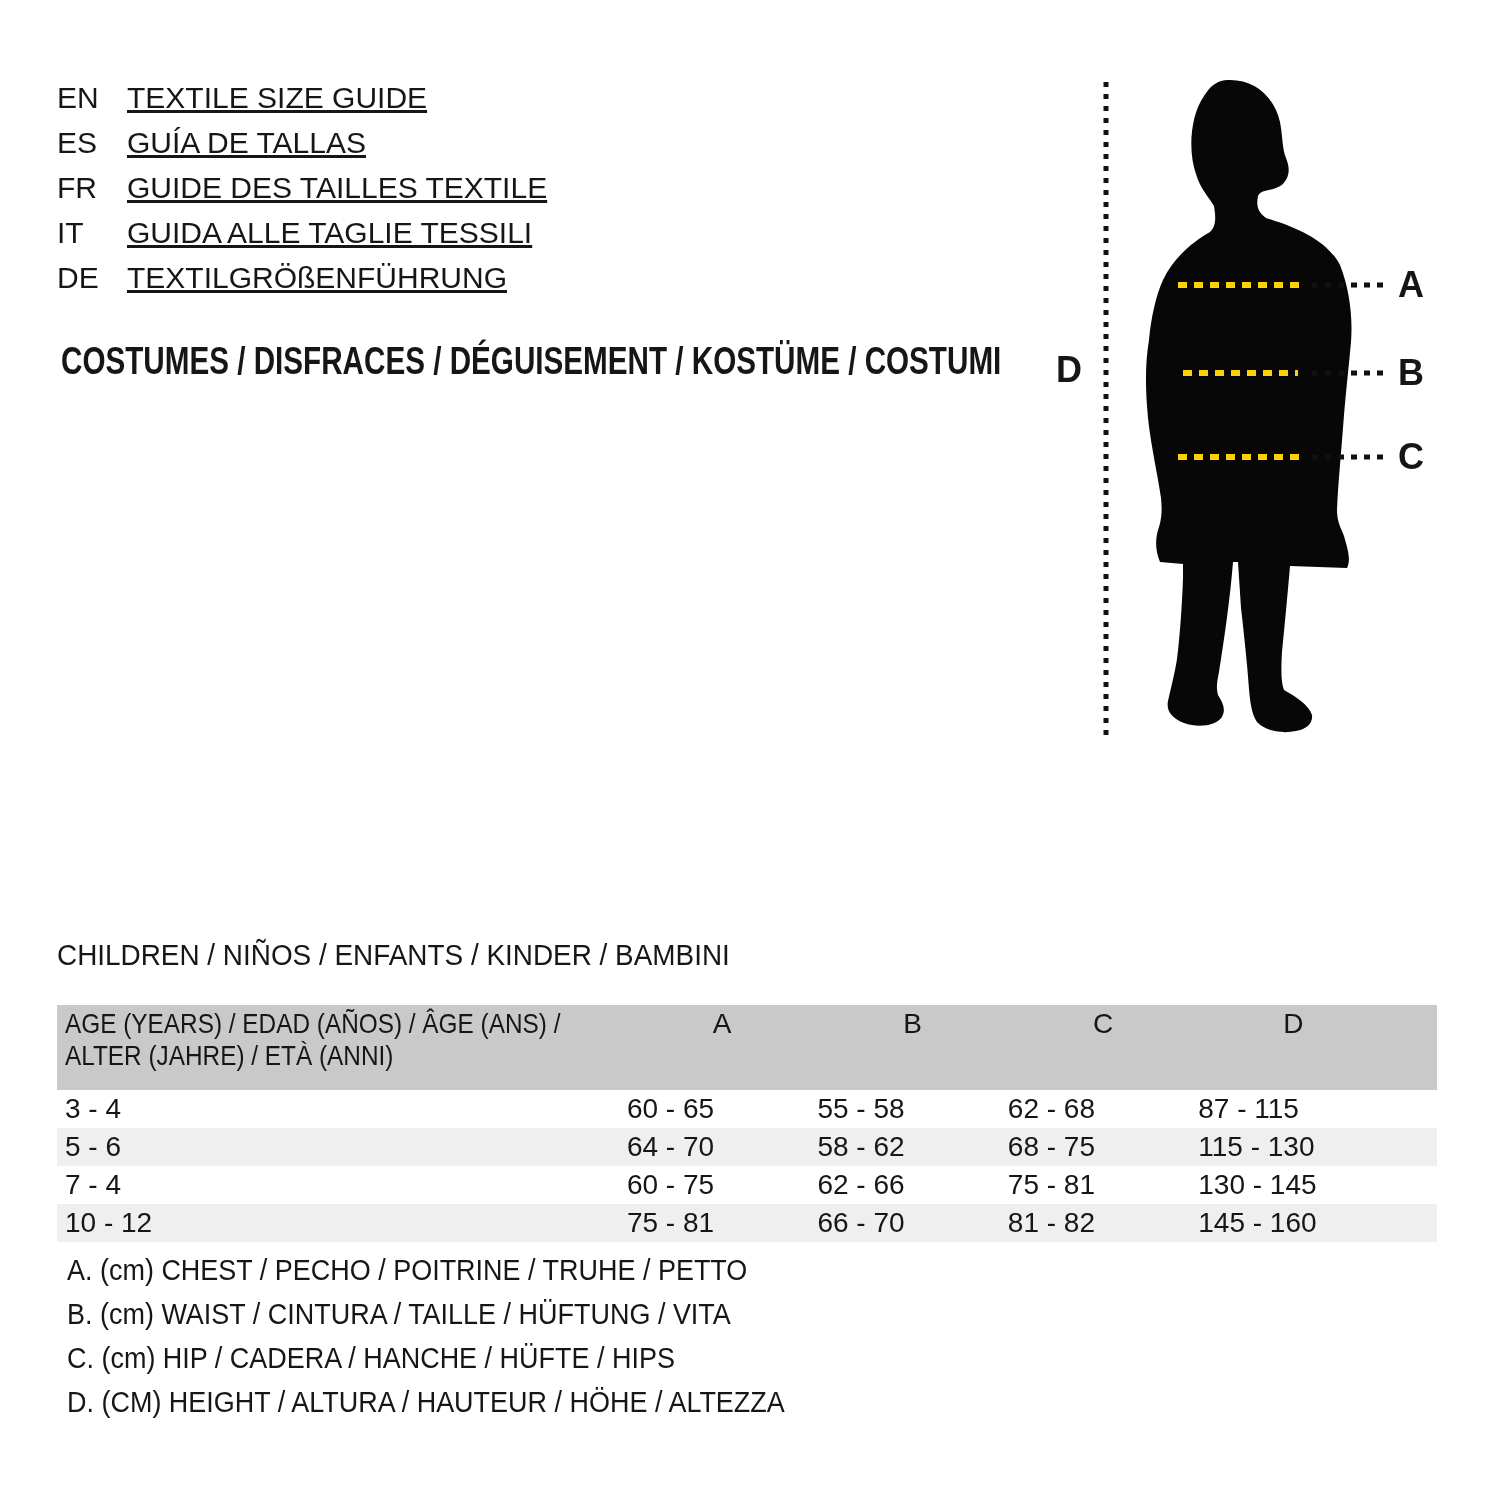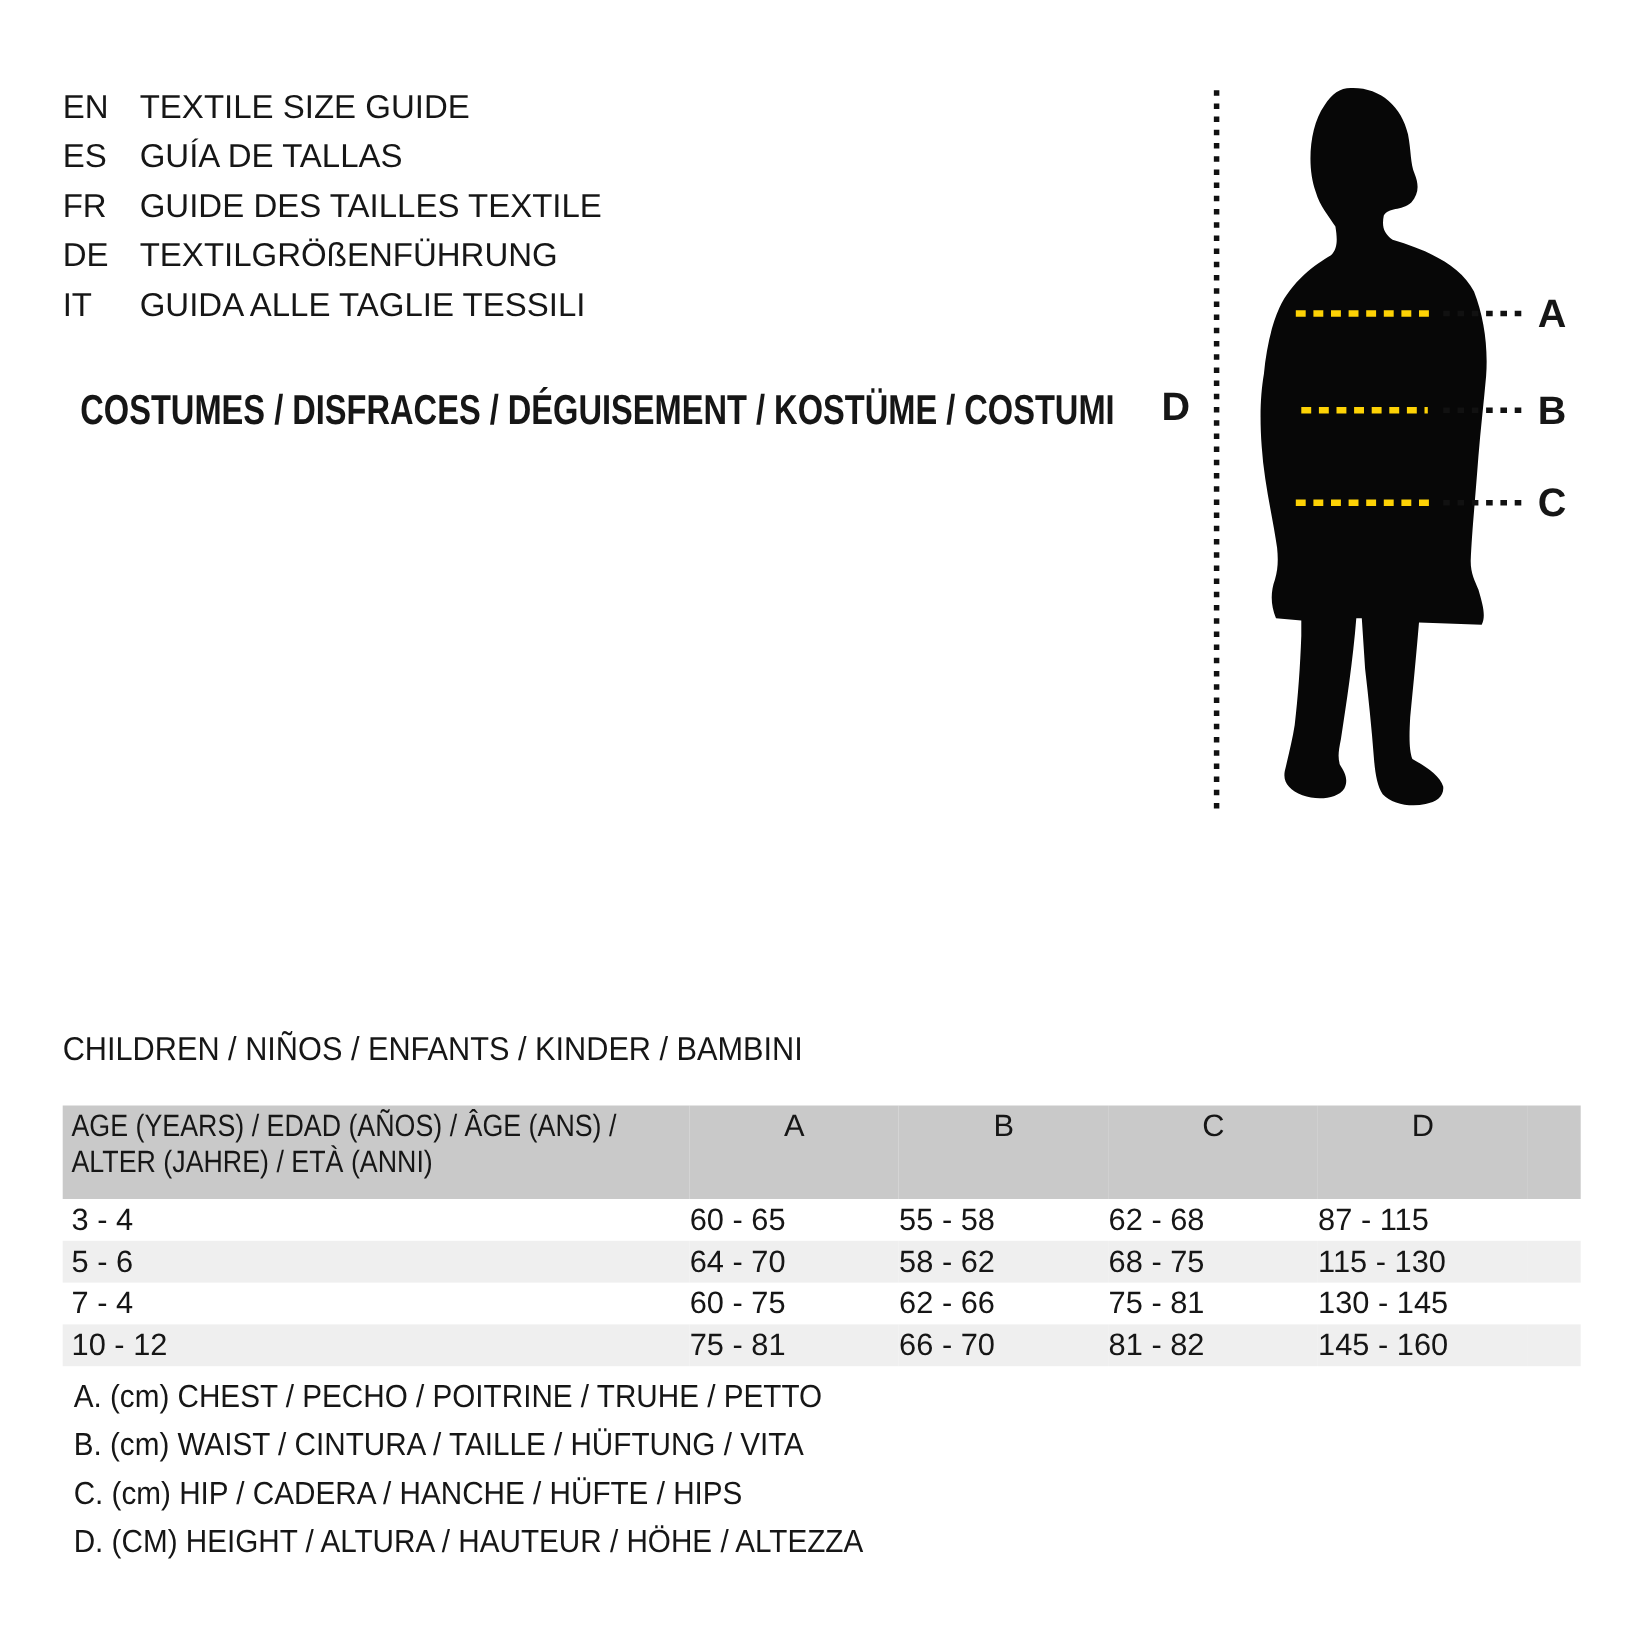--- a/index.html
+++ b/index.html
@@ -11,29 +11,29 @@
     --page_bg:#ffffff;
   }
   html,body{margin:0;padding:0;}
   body{
     width:1501px;height:1500px;background:var(--page_bg);
     font-family:"Liberation Sans","DejaVu Sans",sans-serif;
     color:var(--text_black);
     position:relative;overflow:hidden;
     -webkit-font-smoothing:antialiased;
   }
-  .abs{position:absolute;}
+  .abs{position:absolute;text-decoration:underline;}
 
   
   .lang-list{left:57px;top:75px;}
   .lang-row{height:45px;line-height:45px;font-size:30px;white-space:nowrap;font-weight:500;}
   .lang-code{display:inline-block;width:70px;}
 
   
-  .category{left:57px;top:334px;margin:16px;font-size:38px;font-weight:700;line-height:46px;white-space:nowrap;}
+  .category{left:57px;top:334px;margin:4px;font-size:38px;font-weight:700;line-height:46px;white-space:nowrap;}
   .sx78{display:inline-block;transform:scaleX(0.78);transform-origin:0 50%;white-space:nowrap;}
   .sx87{display:inline-block;transform:scaleX(0.87);transform-origin:0 50%;white-space:nowrap;}
   .sx93{display:inline-block;transform:scaleX(0.93);transform-origin:0 50%;white-space:nowrap;}
 
   
   .figure{left:1050px;top:60px;width:430px;height:700px;}
   .figure svg{position:absolute;left:0;top:0;}
   .m-label{position:absolute;font-weight:700;font-size:36px;line-height:48px;}
   .label-a{left:348px;top:201px;}
   .label-b{left:348px;top:289px;}
@@ -62,24 +62,24 @@
   <div class="lang-row">
     <span class="lang-code">EN</span><span>TEXTILE SIZE GUIDE</span>
   </div>
   <div class="lang-row">
     <span class="lang-code">ES</span><span>GUÍA DE TALLAS</span>
   </div>
   <div class="lang-row">
     <span class="lang-code">FR</span><span>GUIDE DES TAILLES TEXTILE</span>
   </div>
   <div class="lang-row">
+    <span class="lang-code">IT</span><span>GUIDA ALLE TAGLIE TESSILI</span>
+  </div>
+  <div class="lang-row">
     <span class="lang-code">DE</span><span>TEXTILGRÖßENFÜHRUNG</span>
-  </div>
-  <div class="lang-row">
-    <span class="lang-code">IT</span><span>GUIDA ALLE TAGLIE TESSILI</span>
   </div>
 </section>
 
 <h1 class="abs category">
   <span class="sx78">COSTUMES / DISFRACES / DÉGUISEMENT / KOSTÜME / COSTUMI</span>
 </h1>
 
 <div class="abs figure">
   <svg width="430" height="700" viewBox="0 0 430 700">
 

